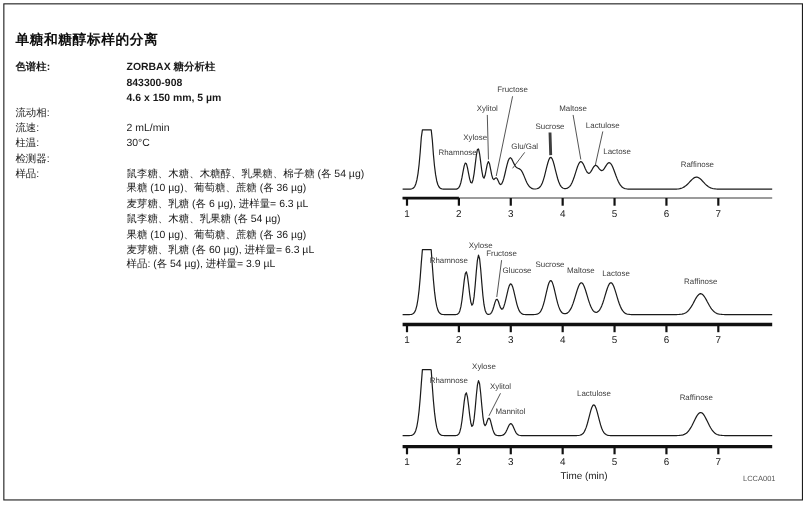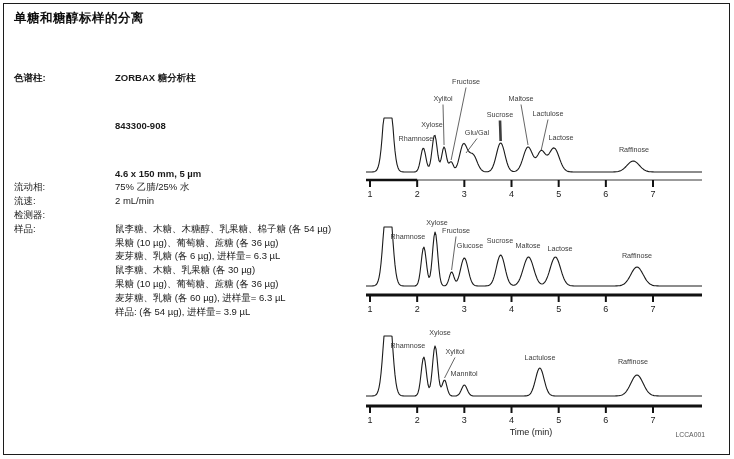--- a/index.html
+++ b/index.html
@@ -1,25 +1,25 @@
 <!DOCTYPE html>
 <html><head>
 <meta charset="utf-8">
 <style>
   * { margin:0; padding:0; box-sizing:border-box; }
   html,body { width:734px; height:459px; }
   body { background:#fff; font-family:"Liberation Sans", sans-serif; position:relative; overflow:hidden; }
   .frame { position:absolute; left:3px; top:3px; width:727px; height:452px; border:1.5px solid #1c1c1c; background:#fff; }
-  .left-panel { position:absolute; left:14px; top:10px; width:348px; }
+  .left-panel { position:absolute; left:14px; top:28px; width:348px; }
   .fig-title { font-size:12.5px; font-weight:bold; color:#0d0d0d; margin-bottom:10px; letter-spacing:0.5px; }
   .cond-rows { }
   .cond-row { display:flex; font-size:9.5px; color:#1a1a1a; line-height:13.8px; }
   .cond-label { width:101px; flex:0 0 101px; }
   .cond-value { flex:1; white-space:nowrap; }
-  .bold { font-weight:bold;margin-top:34px; }
+  .bold { font-weight:bold; }
   svg.charts { position:absolute; left:0; top:0; width:734px; height:459px; }
   text { font-family:"Liberation Sans", sans-serif; }
   .peak-label { font-size:7.2px; fill:#3d3d3d; }
   .tick-label { font-size:9px; fill:#222; }
   .axis-title { font-size:9px; fill:#222; }
   .fig-code { font-size:6.8px; fill:#555; }
 </style>
 </head>
 <body>
 
@@ -35,44 +35,47 @@
       <div class="cond-row">
         <div class="cond-label bold"></div>
         <div class="cond-value bold">843300-908</div>
       </div>
       <div class="cond-row">
         <div class="cond-label bold"></div>
         <div class="cond-value bold">4.6 x 150 mm, 5 µm</div>
       </div>
       <div class="cond-row">
         <div class="cond-label">流动相:</div>
-        <div class="cond-value">75% 乙腈/25% 水</div>
       </div>
       <div class="cond-row">
         <div class="cond-label">流速:</div>
         <div class="cond-value">2 mL/min</div>
+      </div>
+      <div class="cond-row">
+        <div class="cond-label">柱温:</div>
+        <div class="cond-value">30°C</div>
       </div>
       <div class="cond-row">
         <div class="cond-label">检测器:</div>
       </div>
       <div class="cond-row">
         <div class="cond-label">样品:</div>
         <div class="cond-value">鼠李糖、木糖、木糖醇、乳果糖、棉子糖 (各 54 µg)</div>
       </div>
       <div class="cond-row">
         <div class="cond-label"></div>
         <div class="cond-value">果糖 (10 µg)、葡萄糖、蔗糖 (各 36 µg)</div>
       </div>
       <div class="cond-row">
         <div class="cond-label"></div>
         <div class="cond-value">麦芽糖、乳糖 (各 6 µg), 进样量= 6.3 µL</div>
       </div>
       <div class="cond-row">
         <div class="cond-label"></div>
-        <div class="cond-value">鼠李糖、木糖、乳果糖 (各 30 µg)</div>
+        <div class="cond-value">鼠李糖、木糖、乳果糖 (各 54 µg)</div>
       </div>
       <div class="cond-row">
         <div class="cond-label"></div>
         <div class="cond-value">果糖 (10 µg)、葡萄糖、蔗糖 (各 36 µg)</div>
       </div>
       <div class="cond-row">
         <div class="cond-label"></div>
         <div class="cond-value">麦芽糖、乳糖 (各 60 µg), 进样量= 6.3 µL</div>
       </div>
       <div class="cond-row">

